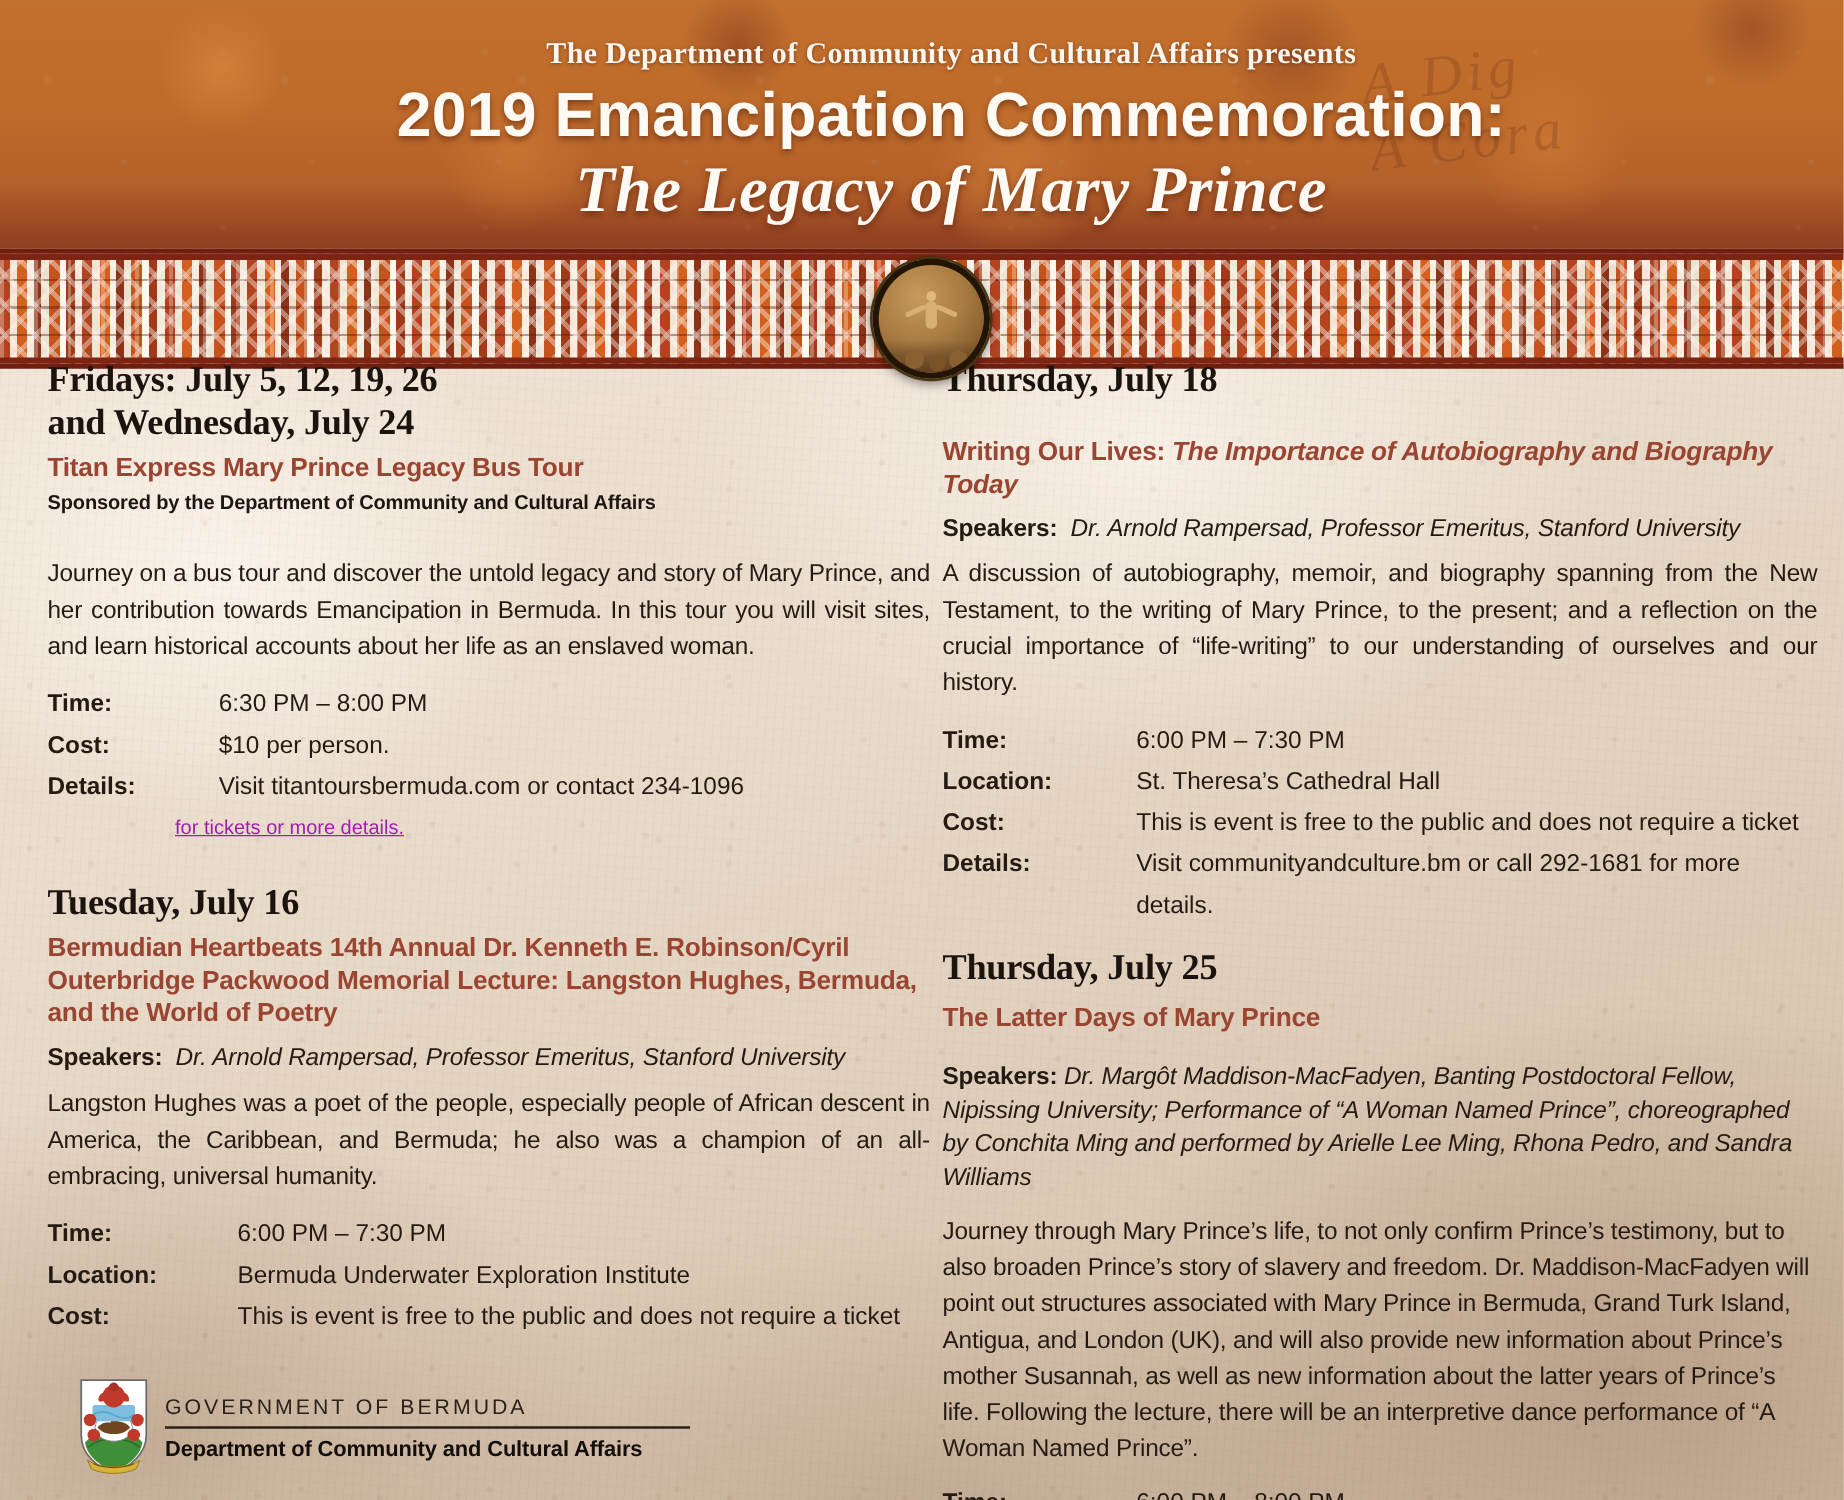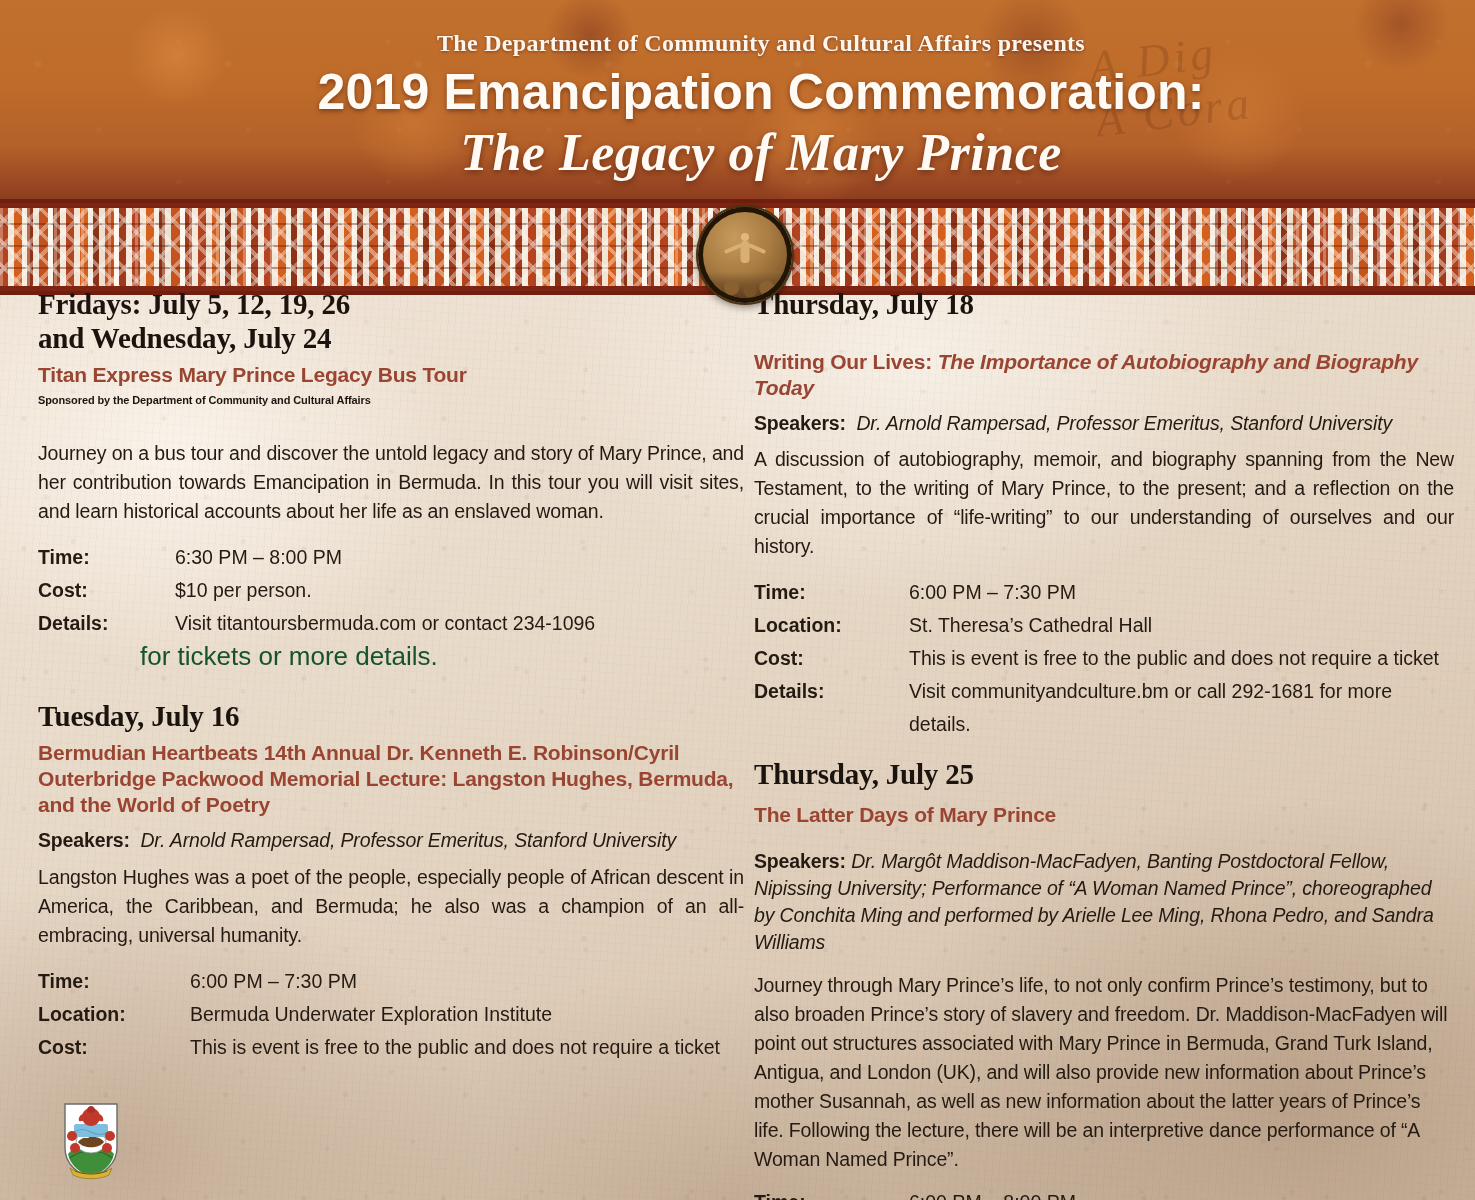--- a/index.html
+++ b/index.html
@@ -153,36 +153,36 @@
   .date-head{
     font-family:"Liberation Serif", serif;font-weight:700;font-size:29px;color:#1b130d;
     line-height:34px;letter-spacing:-.2px;
   }
   .event-title{
     font-weight:700;font-size:21px;color:#9a4532;line-height:26px;margin-top:7px;
     letter-spacing:-.2px;
   }
   .event-title .ital{font-style:italic;}
   .sponsor{
-    font-weight:700;font-size:11px;color:#1d1510;margin-top:6px;letter-spacing:-.1px;
+    font-weight:700;font-size:16px;color:#1d1510;margin-top:6px;letter-spacing:-.1px;
   }
   .para{
     font-size:19.5px;color:#241a12;line-height:29px;margin-top:33px;text-align:justify;
     letter-spacing:-.15px;
   }
   .para.left-al{text-align:left;}
   .speakers{font-size:19.5px;color:#241a12;margin-top:9px;line-height:27px;letter-spacing:-.15px;}
   .speakers b{font-weight:700;}
   .speakers i{font-style:italic;}
 
   .kv{margin-top:15px;}
   .kv-row{display:flex;align-items:baseline;font-size:19.5px;color:#241a12;line-height:33px;gap:35px;}
   .kv-key{font-weight:700;flex:0 0 auto;}
   .kv-val{flex:1 1 auto;}
-  .kv-cont{font-size:26px;color:#14532d;line-height:33px;}
+  .kv-cont{font-size:16px;color:#a21caf;line-height:33px;text-decoration:underline;}
 
   .sec-gap{height:26px;}
 
   
   .footer{position:absolute;left:62px;bottom:20px;display:flex;align-items:center;z-index:5;}
   .crest{width:58px;height:78px;position:relative;margin-right:12px;}
   .crest svg{display:block;}
   .gov-block{padding-top:4px;}
   .gov-line1{
     font-size:17px;letter-spacing:2.4px;color:#2a2118;font-weight:400;
@@ -357,15 +357,19 @@
         <path d="M21 12 c-3 1 -5 4 -4 7 c3 1 6 -1 7 -4 Z" fill="#c0392b"></path>
         <path d="M37 12 c3 1 5 4 4 7 c-3 1 -6 -1 -7 -4 Z" fill="#c0392b"></path>
         <circle cx="10" cy="34" r="5" fill="#c0392b"></circle>
         <circle cx="48" cy="34" r="5" fill="#c0392b"></circle>
         <circle cx="13" cy="46" r="5" fill="#c0392b"></circle>
         <circle cx="45" cy="46" r="5" fill="#c0392b"></circle>
         <path d="M8 66 c8 7 34 7 42 0 l-3 7 c-10 5 -26 5 -36 0 Z" fill="#d9b23a" stroke="#9a7c1e" stroke-width=".8"></path>
         <path d="M13 69 c8 4 24 4 32 0" fill="none" stroke="#6d5512" stroke-width="1"></path>
       </svg>
     </div>
+    <div class="gov-block">
+      <div class="gov-line1">GOVERNMENT OF BERMUDA</div>
+      <div class="gov-line2">Department of Community and Cultural Affairs</div>
+    </div>
   </div>
 
 </div>
 
 </body></html>

